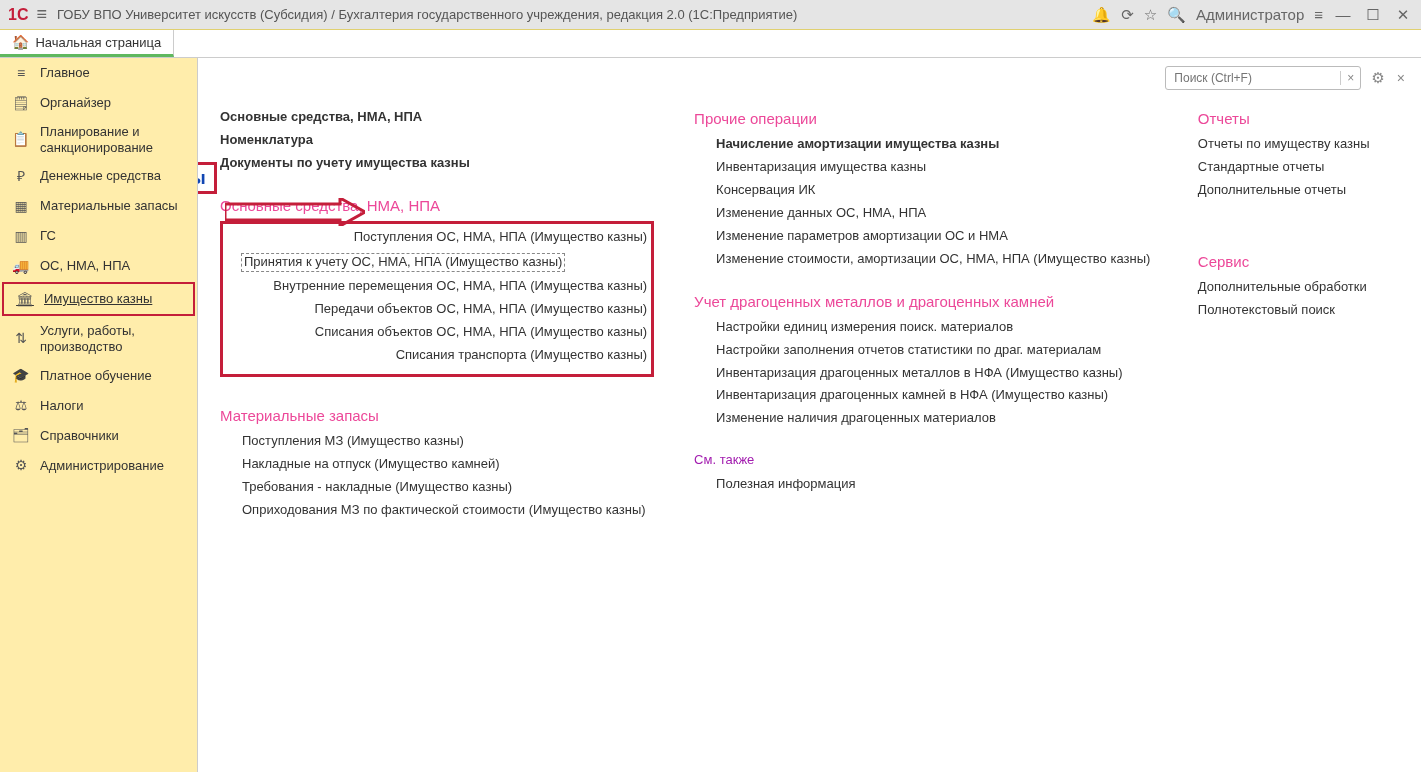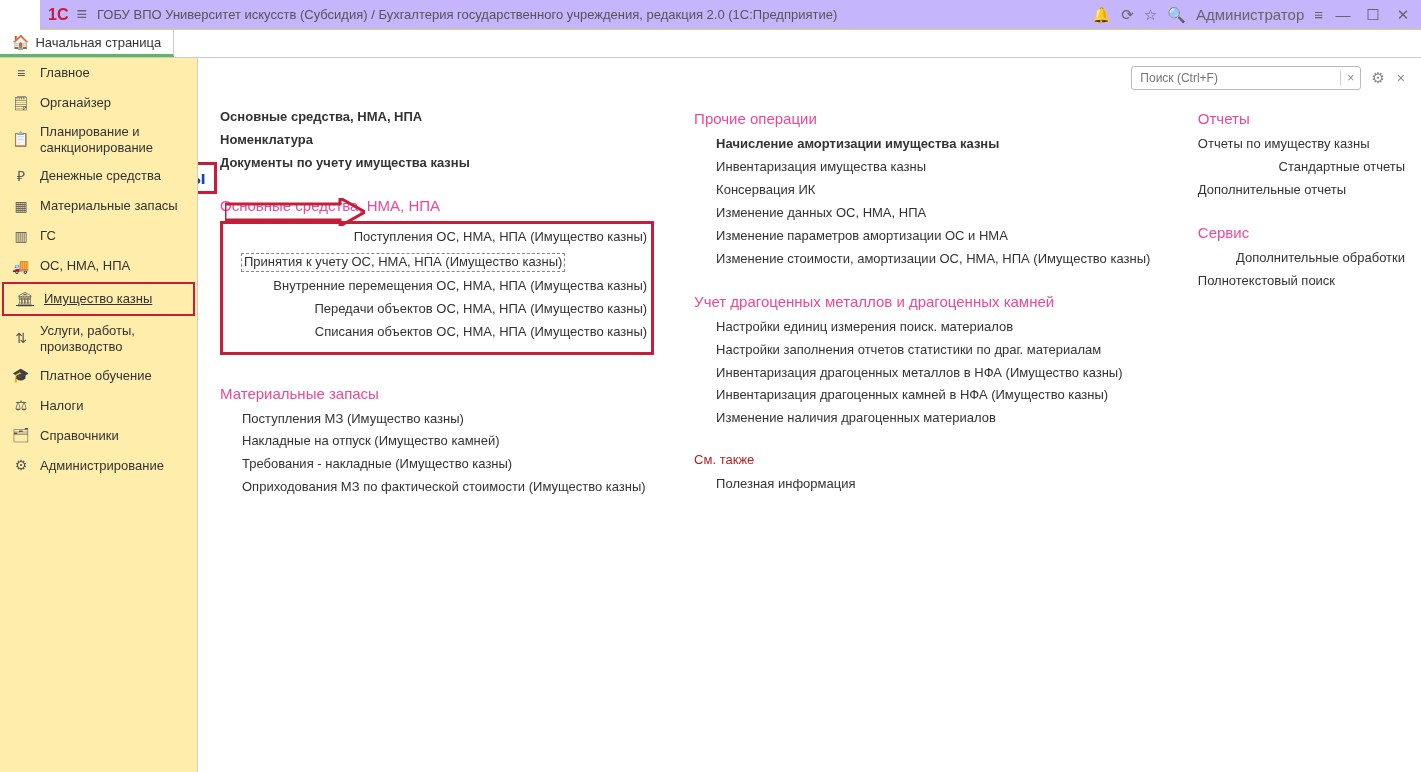--- a/index.html
+++ b/index.html
@@ -1,18 +1,18 @@
 <!DOCTYPE html>
 <html><head>
 <meta charset="utf-8">
 <style>
   * { box-sizing: border-box; margin: 0; padding: 0; font-family: Arial, sans-serif; }
   body { width: 1421px; height: 772px; background: #fff; font-size: 13px; color: #333; overflow: hidden; }
   
-  .titlebar { height: 30px; background: #c4b5fd; display: flex; align-items: center; padding: 0 8px; border-bottom: 1px solid #e0d070; margin-left: 40px; }
+  .titlebar { height: 30px; background: #e5e5e5; display: flex; align-items: center; padding: 0 8px; border-bottom: 1px solid #e0d070; }
   .titlebar .logo { color: #c41e3a; font-weight: bold; font-size: 16px; margin-right: 8px; }
   .titlebar .ham { font-size: 18px; color: #666; margin-right: 10px; cursor: pointer; }
   .titlebar .title { color: #555; flex: 1; font-size: 13px; }
   .titlebar .tb-icons { display: flex; align-items: center; gap: 10px; }
   .titlebar .tb-icons span { color: #666; cursor: pointer; font-size: 15px; }
   .titlebar .user { color: #555; font-size: 12px; text-align: center; }
   .titlebar .win-btn { width: 20px; text-align: center; color: #666; cursor: pointer; }
   
   .top2 { height: 28px; background: #fff; border-bottom: 1px solid #ccc; display: flex; align-items: stretch; }
   .top2 .home-tab { display: flex; align-items: center; padding: 0 12px; border-right: 1px solid #ccc; border-bottom: 3px solid #5fb85f; font-size: 13px; color: #333; cursor: pointer; gap: 6px; }
@@ -20,37 +20,37 @@
   
   .body { display: flex; height: calc(100% - 58px); }
   .sidebar { width: 198px; background: #ffedab; border-right: 1px solid #ccc; overflow: hidden; }
   .sidebar .item { display: flex; align-items: center; padding: 6px 12px; min-height: 30px; color: #333; cursor: pointer; gap: 10px; font-size: 13px; line-height: 1.2; }
   .sidebar .item .ic { width: 18px; text-align: center; color: #555; font-size: 14px; flex-shrink: 0; }
   .sidebar .item.active { text-decoration: underline; }
   .sidebar .active-wrap { border: 2px solid #c41e3a; margin: 1px 2px; }
   
   .main { flex: 1; padding: 8px 16px 8px 22px; overflow: auto; position: relative; }
   .main-top { display: flex; justify-content: flex-end; align-items: center; gap: 6px; margin-bottom: 20px; }
-  .search-box { display: flex; align-items: center; border: 1px solid #bbb; border-radius: 3px; height: 24px; width: 230px; }
+  .search-box { display: flex; align-items: center; border: 1px solid #bbb; border-radius: 3px; height: 24px; width: 196px; }
   .search-box input { border: none; outline: none; flex: 1; padding: 0 8px; font-size: 12px; color: #888; background: transparent; }
   .search-box .clr { padding: 0 6px; border-left: 1px solid #ccc; color: #888; cursor: pointer; font-size: 12px; }
   .gear { color: #888; font-size: 15px; cursor: pointer; margin-left: 4px; }
   .close-x { color: #888; font-size: 14px; cursor: pointer; margin-left: 6px; }
   
   .columns { display: flex; gap: 40px; }
   .col { display: flex; flex-direction: column; }
   .col1 { width: 440px; }
   .col2 { width: 470px; }
-  .col3 { width: 210px; }
+  .col3 { width: 210px; gap: 29px; }
   
   .section { margin-bottom: 18px; }
   .sec-head { color: #ec4899; font-size: 15px; margin-bottom: 10px; text-align: left; }
   .link { color: #333; font-size: 13px; margin-bottom: 8px; cursor: pointer; padding-left: 22px; text-align: left; line-height: 1.15; }
   .link.bold { font-weight: bold; padding-left: 0; }
-  .see-also { color: #b91c1c; font-size: 13px; margin-bottom: 10px; }
+  .see-also { color: #a21caf; font-size: 13px; margin-bottom: 10px; }
   
   .docbox { border: 3px solid #c41e3a; padding: 6px 4px 4px 4px; margin-top: -3px; margin-bottom: 12px; }
   .docbox .link { padding-left: 14px; text-align: right; }
   .link.dashed { border: 1px dashed #888; display: inline-block; padding: 1px 2px; margin-left: 14px; margin-bottom: 7px; }
   
   .doc-label { position: absolute; left: -132px; top: -35px; }
   .doc-label .txt { border: 3px solid #c41e3a; background: #fff; color: #1146b3; font-weight: bold; font-size: 19px; padding: 2px 8px; display: inline-block; }
   .arrow { position: absolute; left: 5px; top: 1px; }
   .arrow svg { width: 140px; height: 28px; }
 </style>
@@ -165,20 +165,21 @@
             <div class="arrow">
               <svg viewBox="0 0 140 28">
                   <polygon points="0,6 115,6 115,0 140,14 115,28 115,22 0,22" fill="none" stroke="#c41e3a" stroke-width="3"></polygon>
                 </svg>
             </div>
             <div class="link">Поступления ОС, НМА, НПА (Имущество казны)</div>
             <div><span class="link dashed">Принятия к учету ОС, НМА, НПА (Имущество казны)</span></div>
             <div class="link">Внутренние перемещения ОС, НМА, НПА (Имущества казны)</div>
             <div class="link">Передачи объектов ОС, НМА, НПА (Имущество казны)</div>
             <div class="link">Списания объектов ОС, НМА, НПА (Имущество казны)</div>
+            <div class="link">Списания транспорта (Имущество казны)</div>
           </div>
         </div>
         <div class="section">
           <div class="sec-head">Материальные запасы</div>
           <div class="link">Поступления МЗ (Имущество казны)</div>
           <div class="link">Накладные на отпуск (Имущество камней)</div>
           <div class="link">Требования - накладные (Имущество казны)</div>
           <div class="link">Оприходования МЗ по фактической стоимости (Имущество казны)</div>
         </div>
       </div>
@@ -204,24 +205,24 @@
         <div class="section">
           <div class="see-also">См. также</div>
           <div class="link">Полезная информация</div>
         </div>
       </div>
 
       <div class="col col3">
         <div class="section">
           <div class="sec-head">Отчеты</div>
           <div class="link" style="padding-left:0;">Отчеты по имуществу казны</div>
-          <div class="link" style="padding-left:0;text-align:right;">Стандартные отчеты</div>
+          <div class="link" style="padding-left:0;">Стандартные отчеты</div>
           <div class="link" style="padding-left:0;">Дополнительные отчеты</div>
         </div>
         <div class="section">
           <div class="sec-head">Сервис</div>
-          <div class="link" style="padding-left:0;text-align:right;">Дополнительные обработки</div>
+          <div class="link" style="padding-left:0;">Дополнительные обработки</div>
           <div class="link" style="padding-left:0;">Полнотекстовый поиск</div>
         </div>
       </div>
     </div>
   </div>
 </div>
 
 </body></html>

